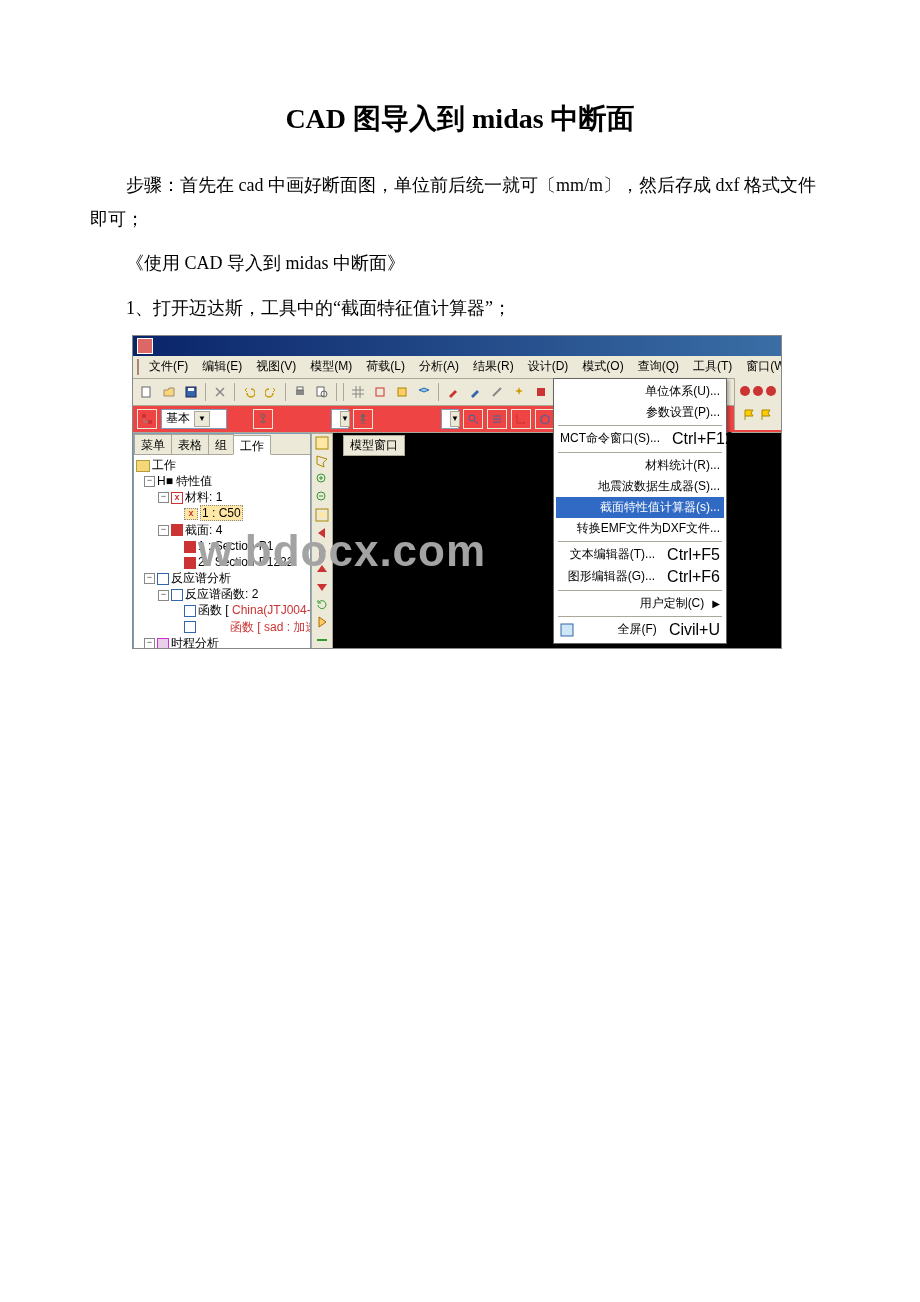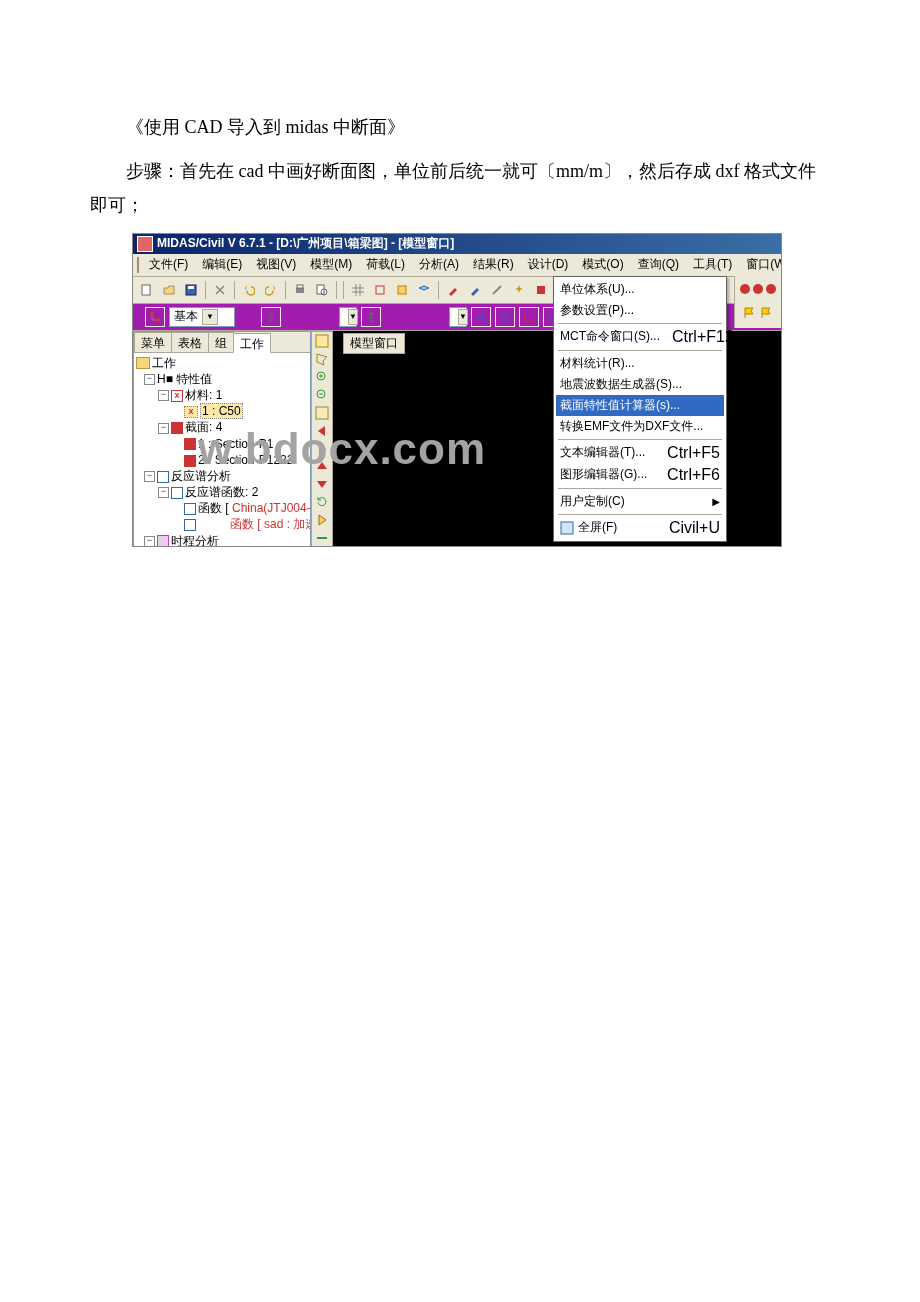--- a/index.html
+++ b/index.html
@@ -87,21 +87,21 @@
   .combo {
     height:18px;border:1px solid #7f9db9;background:#fff;display:flex;align-items:center;padding:0 2px 0 4px;font-size:12px;color:#000;
   }
   .combo .arrow{width:14px;height:14px;border:1px solid #aca899;background:#ece9d8;margin-left:4px;display:flex;align-items:center;justify-content:center;font-size:8px;}
   .body {
     display:flex;
     height: calc(100% - 20px - 22px - 26px - 26px);
     background:#ef4444;
   }
   .secondbar{
-    height:26px;background:#a21caf;border-bottom:1px solid #aca899;display:flex;align-items:center;padding:0 12px;gap:4px;
+    height:26px;background:#ef4444;border-bottom:1px solid #aca899;display:flex;align-items:center;padding:0 4px;gap:4px;
   }
   .tree-pane{
     width:176px;background:#fff;border:1px solid #7f9db9;display:flex;flex-direction:column;
   }
   .tree-tabs{
     height:20px;display:flex;background:#ece9d8;border-bottom:1px solid #aca899;
   }
   .tree-tabs .tab{
     padding:2px 6px;font-size:12px;border:1px solid #aca899;border-bottom:none;margin-right:-1px;background:#ece9d8;
   }
@@ -131,50 +131,51 @@
   .watermark{
     position:absolute;left:65px;top:190px;font-size:44px;font-weight:bold;color:#a3a3a3;letter-spacing:1px;font-family:Arial,sans-serif;pointer-events:none;z-index:5;
   }
   
   .dropdown{
     position:absolute;top:42px;left:420px;width:168px;background:#fff;border:1px solid #666;box-shadow:2px 2px 3px rgba(0,0,0,.3);padding:2px;z-index:10;
   }
   .dropdown .ditem{
     display:flex;align-items:center;padding:2px 4px;font-size:12px;color:#000;white-space:nowrap;
   }
-  .dropdown .ditem .dtxt{flex:1;}
+  .dropdown .ditem .dtxt{flex:1;text-align:right;}
   .dropdown .ditem .dsc{color:#000;padding-left:12px;font-size:16px;}
   .dropdown .ditem.hi{background:#316ac5;color:#fff;}
   .dropdown .dsep{height:1px;background:#aca899;margin:2px 2px;}
   .dropdown .dsub{font-size:10px;padding-left:8px;}
   .dropdown .dicon{width:14px;height:14px;margin-right:4px;display:inline-block;}
   .rightstrip{
     position:absolute;top:42px;right:0;width:46px;height:52px;background:#ece9d8;border-left:1px solid #aca899;display:flex;flex-direction:column;
   }
   .rightstrip .rrow{height:26px;display:flex;align-items:center;justify-content:center;gap:3px;}
   .rightstrip .dot{width:10px;height:10px;border-radius:50%;}
   
   .sq{width:12px;height:12px;display:inline-block;}
 </style>
 </head>
 <body>
 
 <div class="page">
 
+  <h1>CAD 图导入到 midas 中断面</h1>
+
+  <p class="para">步骤：首先在 cad 中画好断面图，单位前后统一就可〔mm/m〕，然后存成 dxf 格式文件即可；</p>
 
   <p class="para">《使用 CAD 导入到 midas 中断面》</p>
 
-  <p class="para">步骤：首先在 cad 中画好断面图，单位前后统一就可〔mm/m〕，然后存成 dxf 格式文件即可；</p>
-
+  <p class="para">1、打开迈达斯，工具中的“截面特征值计算器”；</p>
 
   <div class="shot">
 
     <div class="titlebar">
       <span class="appicon"></span>
-      <span>MIDAS/Civil V 6.7.1 - [D:\广州项目\箱梁图] - [模型窗口]</span>
     </div>
 
     <div class="menubar">
       <span class="fileicon"></span>
       <span class="mitem">文件(F)</span>
       <span class="mitem">编辑(E)</span>
       <span class="mitem">视图(V)</span>
       <span class="mitem">模型(M)</span>
       <span class="mitem">荷载(L)</span>
       <span class="mitem">分析(A)</span>

